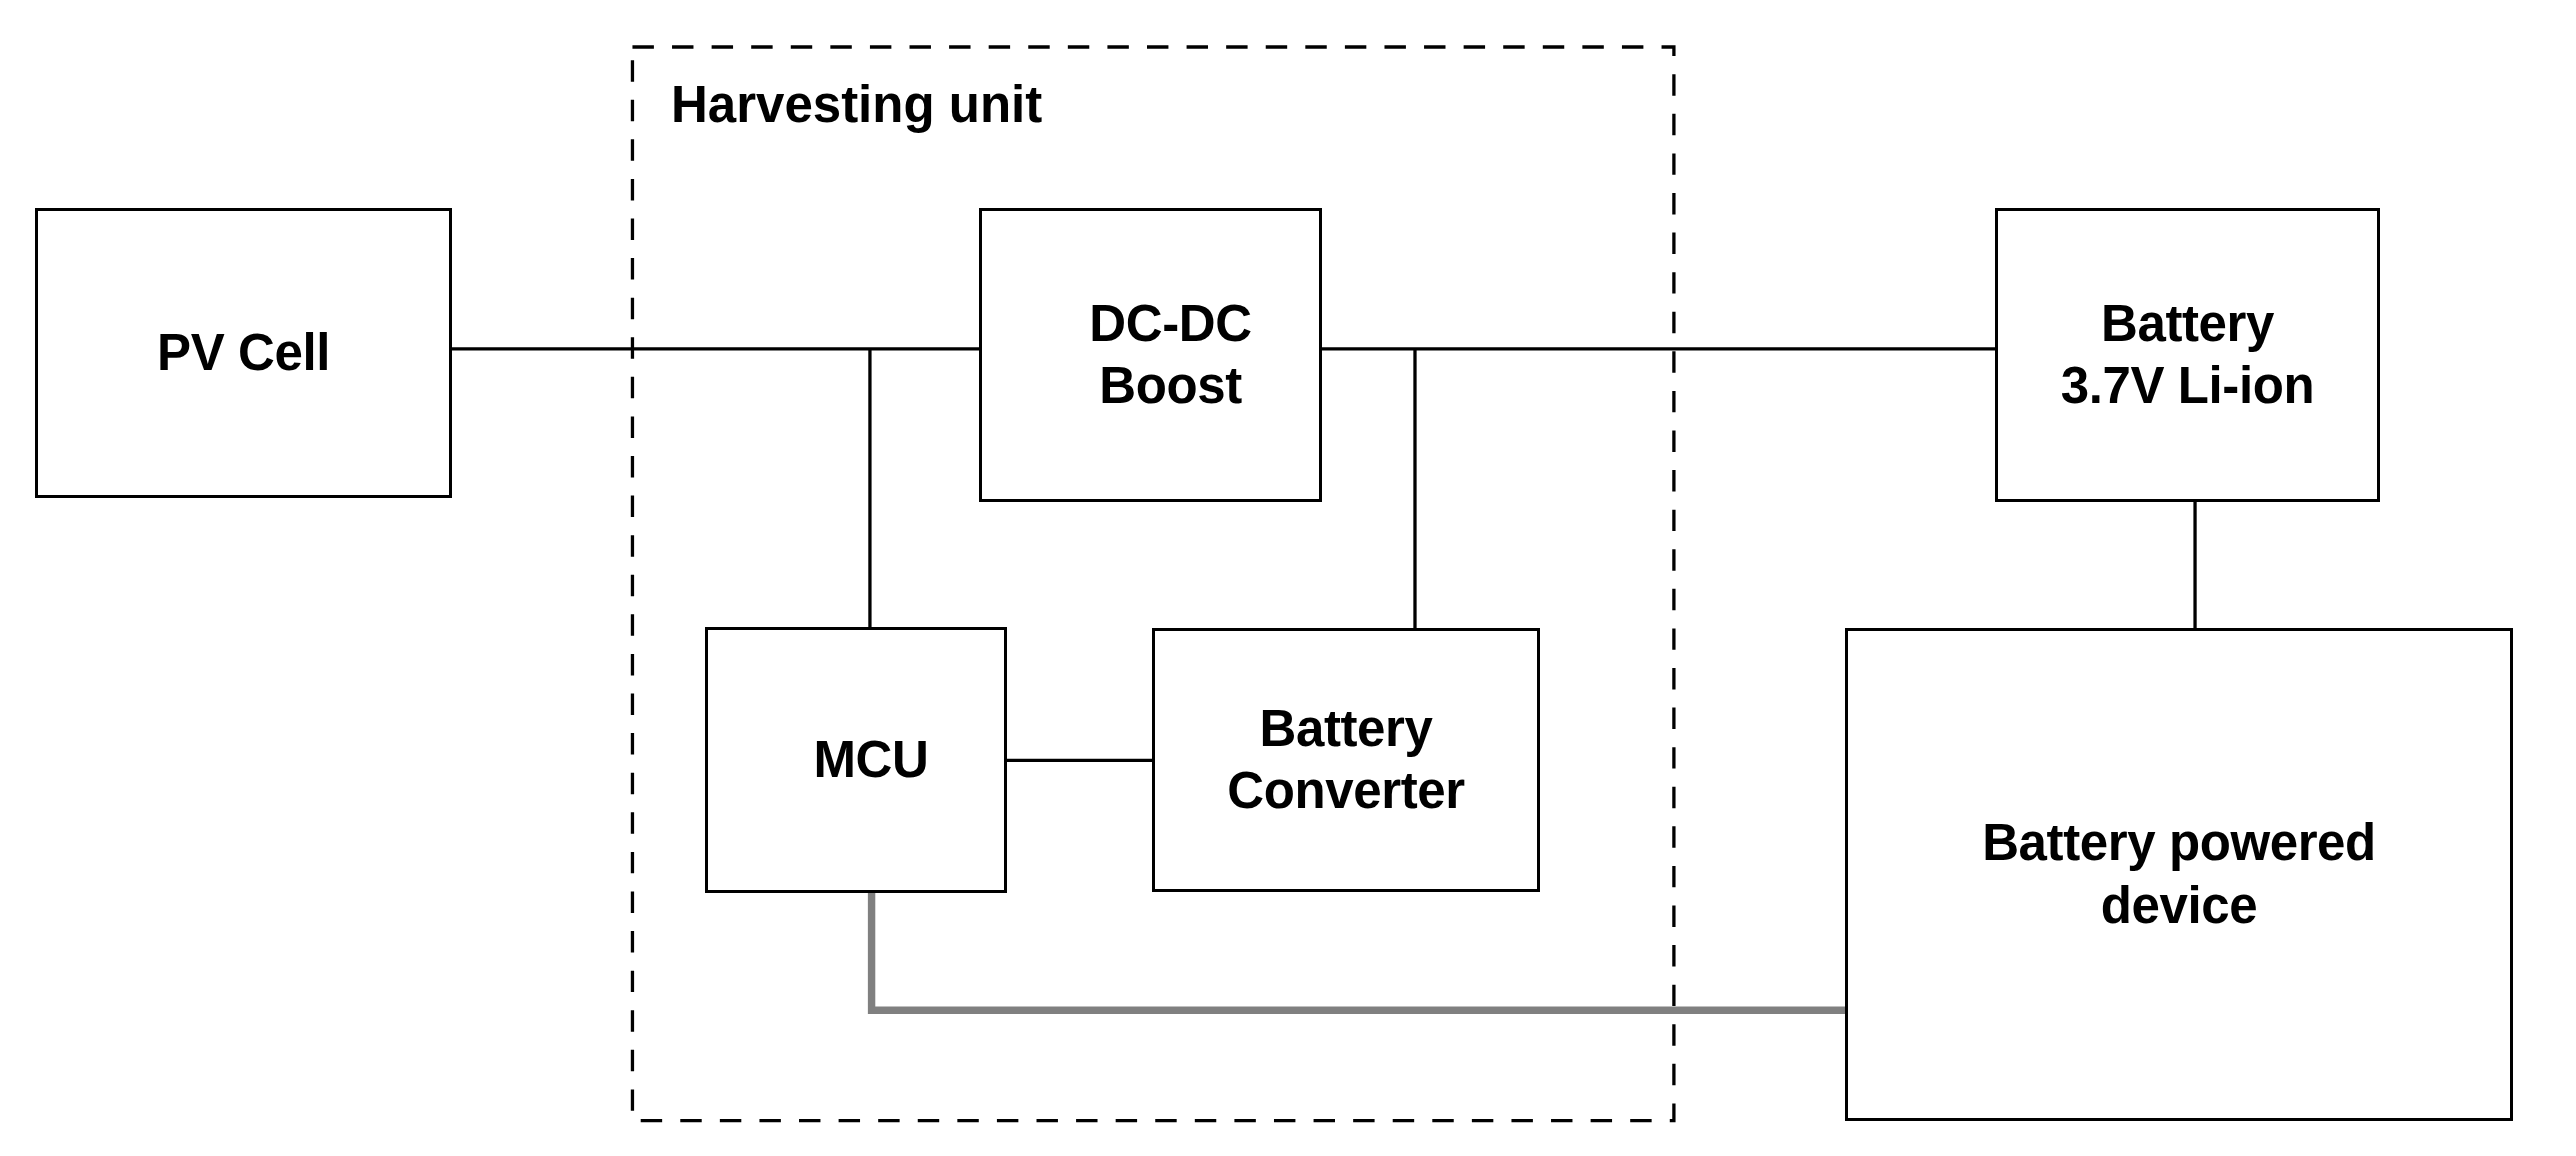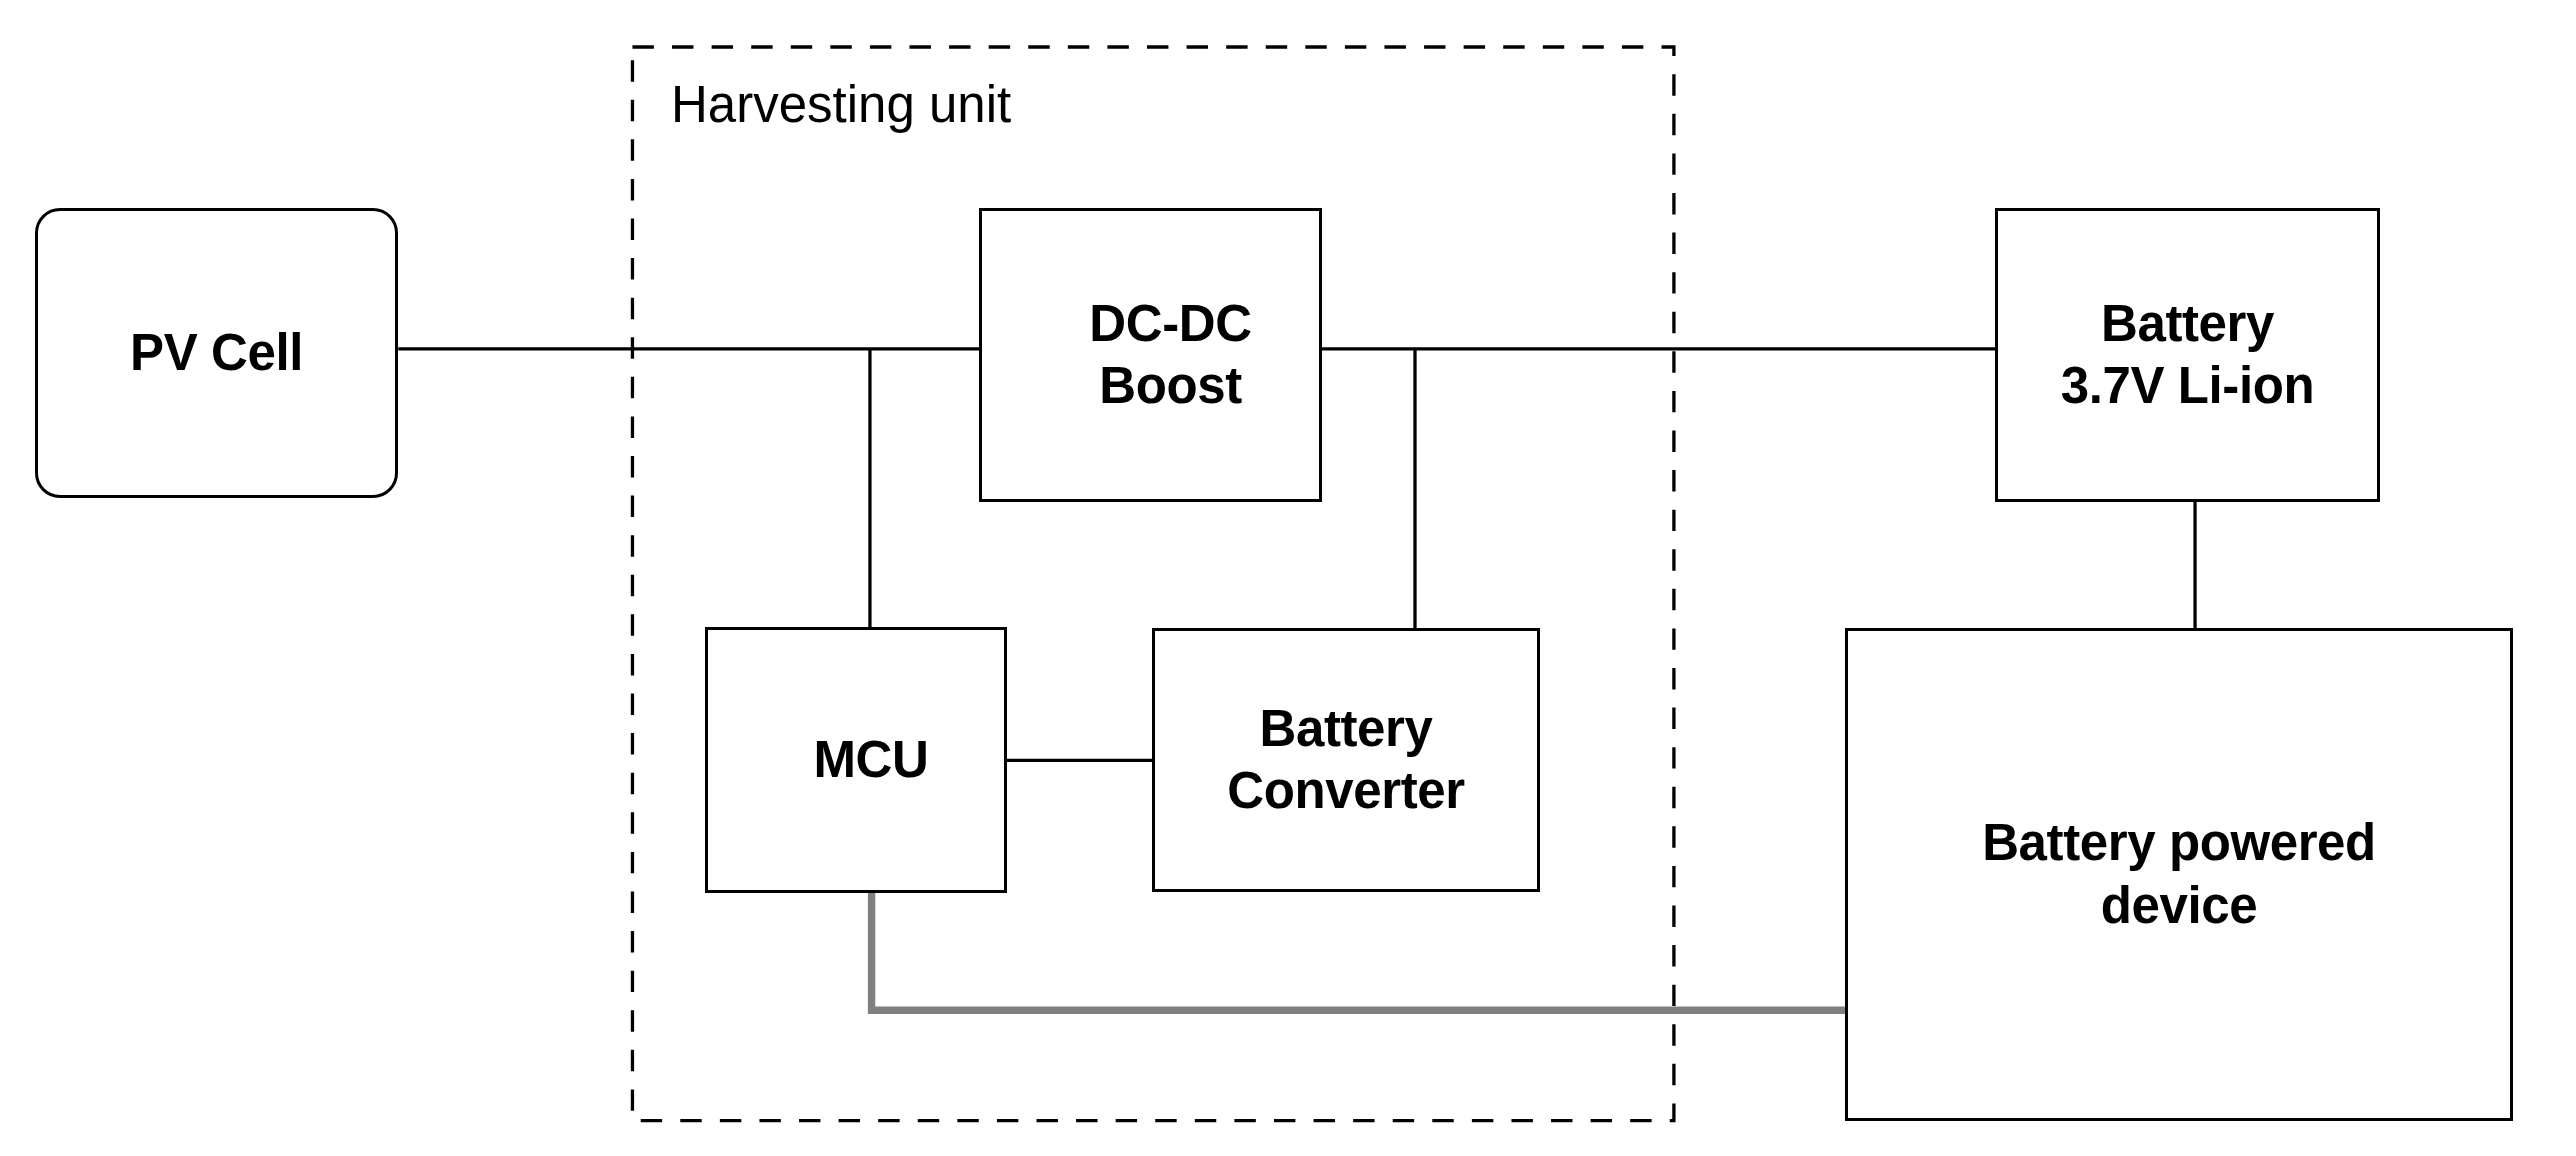--- a/index.html
+++ b/index.html
@@ -42,21 +42,21 @@
     line-height: 1.22;
     letter-spacing: -0.4px;
   }
   .node-box .line {
     display: block;
     white-space: nowrap;
   }
   .group-label {
     position: absolute;
     color: #000000;
-    font-weight: normal;
+    font-weight: bold;
     font-size: 51px;
     line-height: 1;
     white-space: nowrap;
   }
 </style>
 </head>
 <body>
 
 <div id="diagram-root">
 
@@ -74,21 +74,21 @@
 
     <line x1="1220" y1="922" x2="1399" y2="922" stroke="#000000" stroke-width="4"></line>
 
     <line x1="2662" y1="606" x2="2662" y2="763" stroke="#000000" stroke-width="4"></line>
 
     <polyline points="1057,1081 1057,1225 2239,1225" fill="none" stroke="#808080" stroke-width="9" stroke-linecap="butt" stroke-linejoin="miter"></polyline>
   </svg>
 
   <div class="group-label" style="left:671px; top:79px;">Harvesting unit</div>
 
-  <div class="node-box" style="left:35px; top:208px; width:363px; height:290px;border-radius:25px;">
+  <div class="node-box" style="left:35px; top:208px; width:417px; height:290px;">
     <span class="line">PV Cell</span>
   </div>
 
   <div class="node-box" style="left:979px; top:208px; width:343px; height:294px;padding-left:40px;">
     <span class="line">DC-DC</span>
     <span class="line">Boost</span>
   </div>
 
   <div class="node-box" style="left:1995px; top:208px; width:385px; height:294px;">
     <span class="line">Battery</span>

